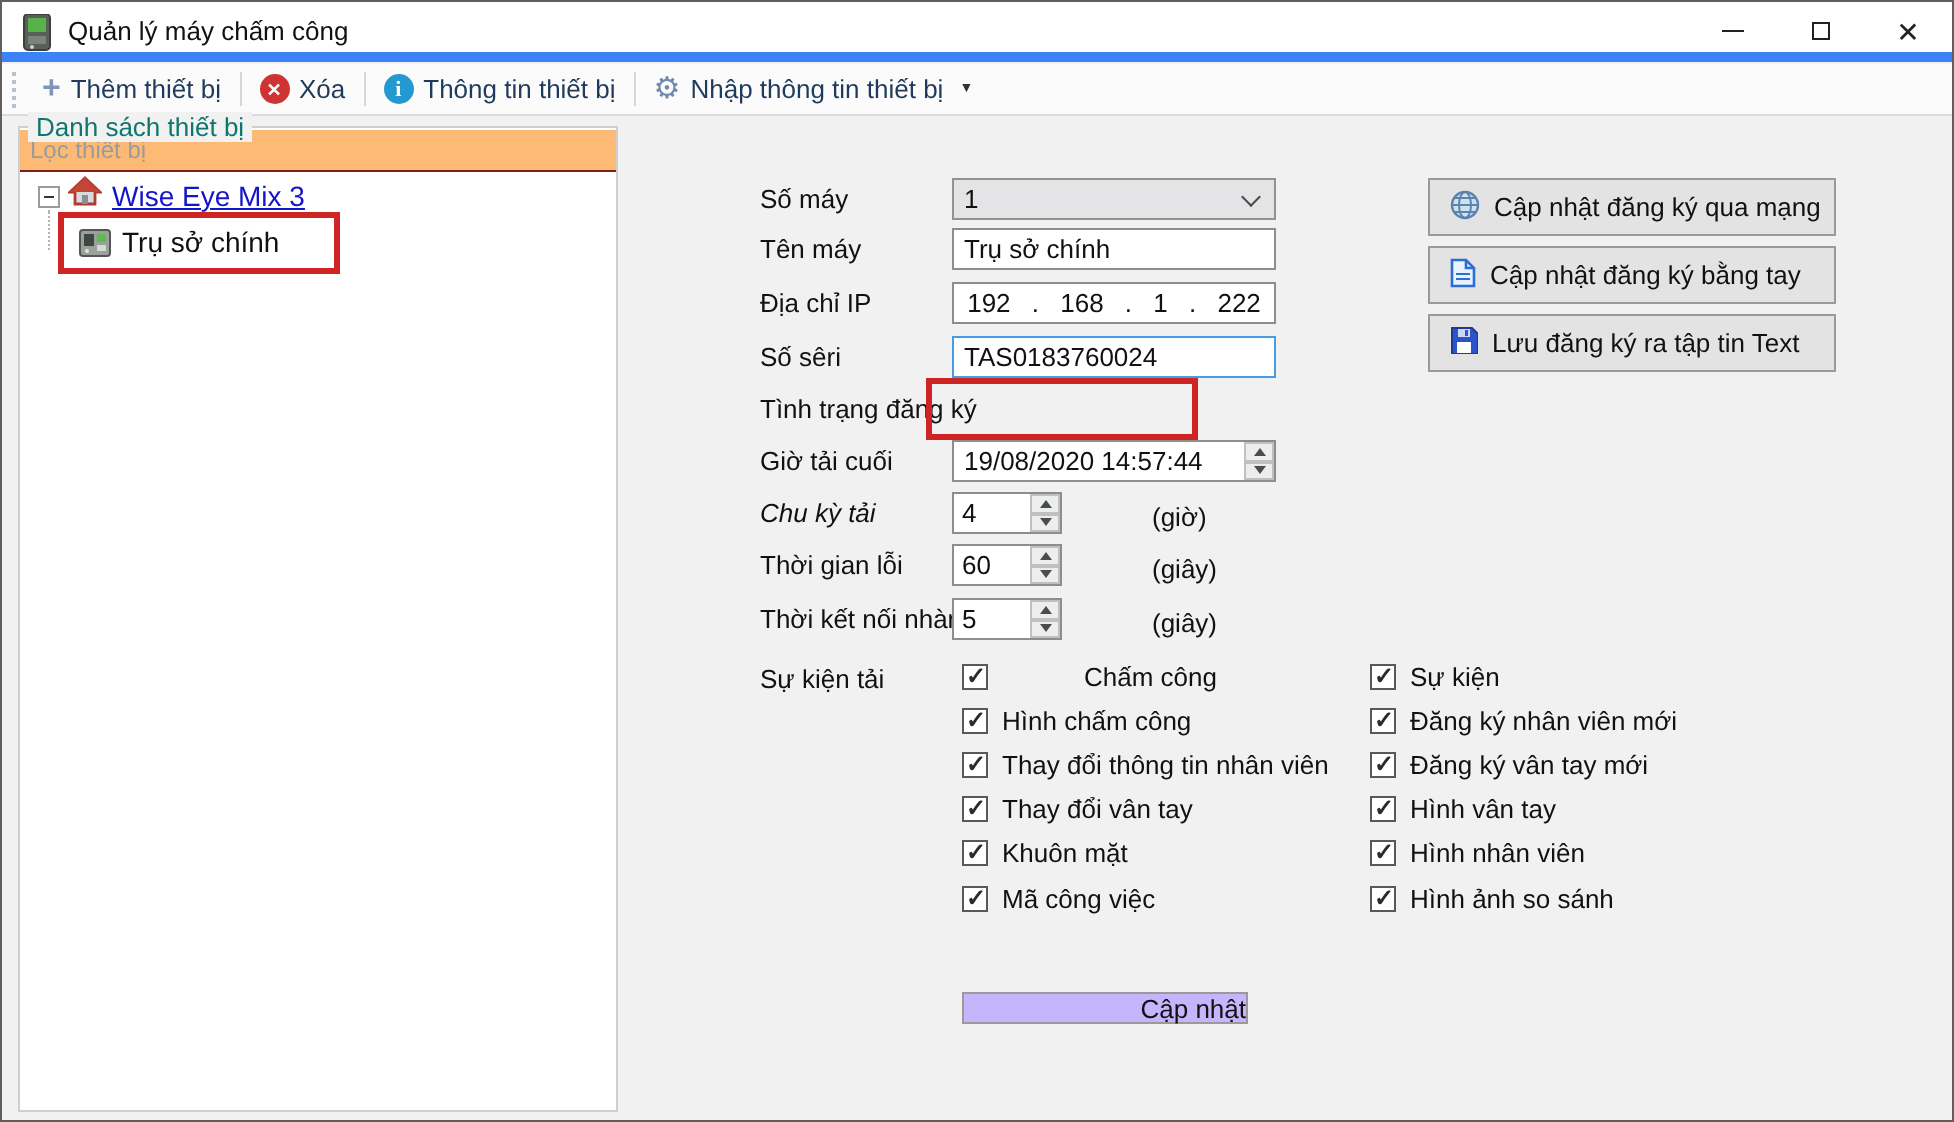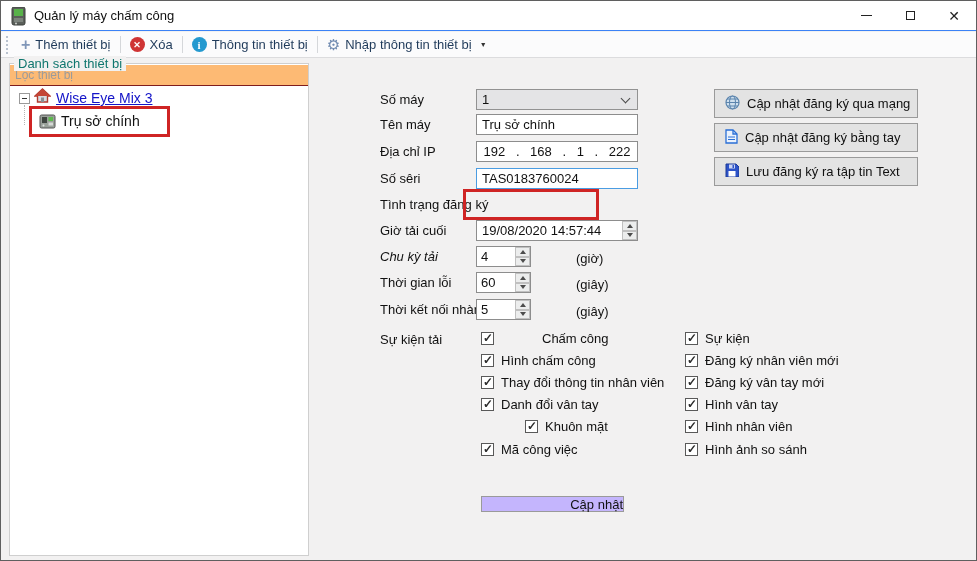--- a/index.html
+++ b/index.html
@@ -3,21 +3,21 @@
 <meta charset="utf-8">
 <style>
   html,body{margin:0;padding:0;background:#ffffff;}
   *{box-sizing:border-box;}
   .win{
     position:relative;width:977px;height:561px;
     font-family:"Liberation Sans",sans-serif;
     background:#f2f1f1;border:1px solid #5f5f5f;overflow:hidden;
   }
   
-  .titlebar{position:absolute;top:0;left:0;right:0;height:30px;background:#ffffff;border-bottom:1px solid #3b82f6;}
+  .titlebar{position:absolute;top:0;left:0;right:0;height:30px;background:#ffffff;border-bottom:5px solid #3b82f6;}
   .title-icon{position:absolute;left:9px;top:6px;}
   .title-text{position:absolute;left:33px;top:0;line-height:30px;font-size:13px;color:#111;}
   .winctrl{position:absolute;top:0;width:44px;height:29px;display:flex;align-items:center;justify-content:center;cursor:default;}
   .wc-min{right:88px;}
   .wc-max{right:44px;}
   .wc-close{right:0;}
   .glyph-min{width:11px;height:1px;background:#222;}
   .glyph-max{width:9px;height:9px;border:1px solid #222;}
   .glyph-close{font-size:14px;color:#222;line-height:14px;}
   
@@ -232,23 +232,23 @@
   <div class="cbrow" style="left:480px;top:352px;">
     <span class="cb"></span>
     <span class="cb-label">Hình chấm công</span>
   </div>
   <div class="cbrow" style="left:480px;top:374px;">
     <span class="cb"></span>
     <span class="cb-label">Thay đổi thông tin nhân viên</span>
   </div>
   <div class="cbrow" style="left:480px;top:396px;">
     <span class="cb"></span>
-    <span class="cb-label">Danh đổi vân tay</span>
-  </div>
-  <div class="cbrow" style="left:480px;top:418px;margin-left:44px;">
+    <span class="cb-label">Thay đổi vân tay</span>
+  </div>
+  <div class="cbrow" style="left:480px;top:418px;">
     <span class="cb"></span>
     <span class="cb-label">Khuôn mặt</span>
   </div>
   <div class="cbrow" style="left:480px;top:441px;">
     <span class="cb"></span>
     <span class="cb-label">Mã công việc</span>
   </div>
 
   <div class="cbrow" style="left:684px;top:330px;">
     <span class="cb"></span>

